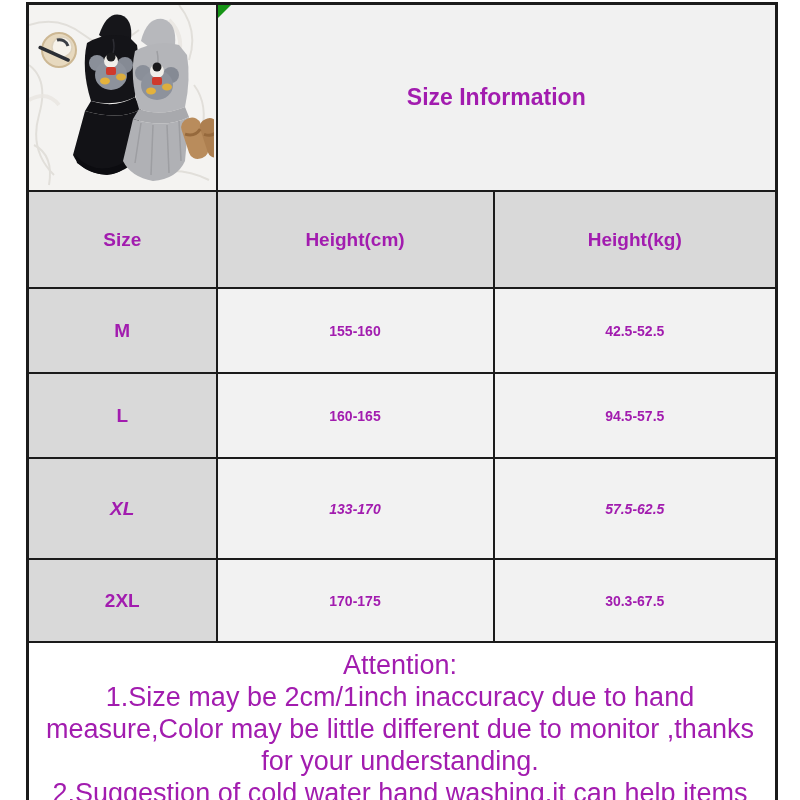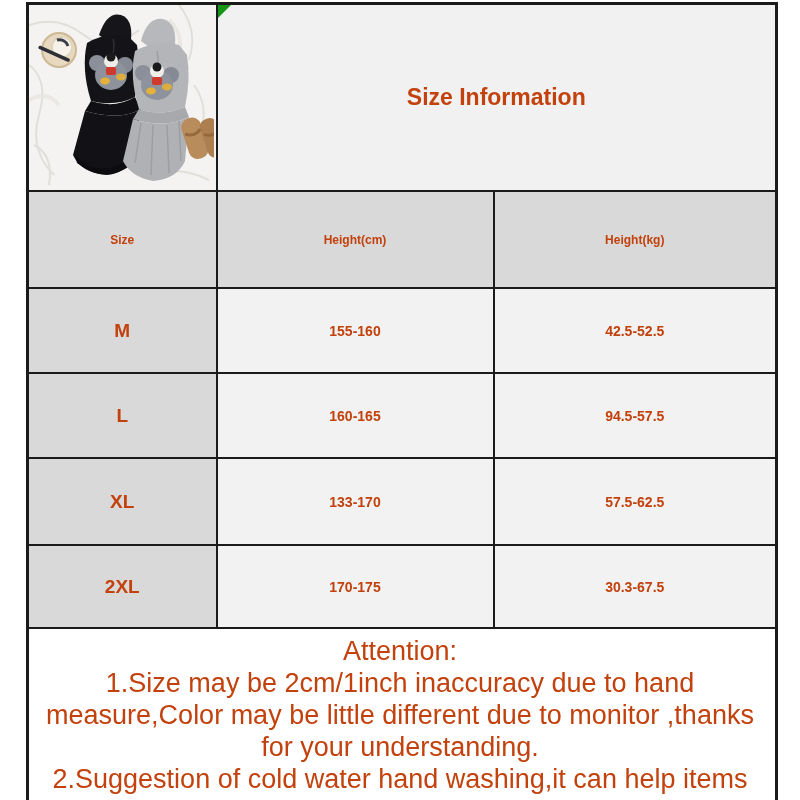--- a/index.html
+++ b/index.html
@@ -1,18 +1,18 @@
 <!DOCTYPE html>
 <html><head>
 <meta charset="utf-8">
 <style>
   html,body{margin:0;padding:0;background:#ffffff;}
   .canvas{
     position:relative;width:800px;height:800px;background:#ffffff;
-    font-family:"Liberation Sans", sans-serif;color:#c2410c;
+    font-family:"Liberation Sans", sans-serif;color:#a21caf;
   }
   table.size-table{
     position:absolute;left:26px;top:2px;width:749px;
     border-collapse:collapse;table-layout:fixed;
     border:3px solid #1b1b1b;
   }
   table.size-table td{
     border:2px solid #1b1b1b;
     text-align:center;vertical-align:middle;
     overflow:hidden;
@@ -21,31 +21,31 @@
   td.photo-cell svg{display:block;}
   td.title-cell{
     background:#f1f1f1;position:relative;
     font-size:23px;font-weight:bold;
   }
   .corner-marker{
     position:absolute;left:0;top:0;width:0;height:0;
     border-top:13px solid #169416;border-right:13px solid transparent;
   }
   tr.header-row td{
-    background:#d9d9d9;font-weight:bold;font-size:12px;
+    background:#d9d9d9;font-weight:bold;font-size:19px;
   }
   td.size-head{font-size:28px;}
   tr.data-row td{background:#f2f2f2;font-size:14px;font-weight:bold;}
   tr.data-row td.size-col{background:#d9d9d9;font-size:19px;}
   td.attention-cell{
     background:#ffffff;text-align:left;vertical-align:top;
     padding:6px 8px 0 4px;font-size:27px;line-height:32px;font-weight:400;
   }
   .r1{height:185px;} .r2{height:97px;} .r3{height:85px;}
-  .r4{height:85px;} .r5{height:87px;} .r6{height:83px;} .r7{height:149px;}
+  .r4{height:85px;} .r5{height:101px;font-style:italic;} .r6{height:83px;} .r7{height:149px;}
 </style>
 </head>
 <body>
 
 <div class="canvas">
   <table class="size-table">
     <colgroup>
       <col style="width:189px">
         <col style="width:277px">
         <col style="width:283px">

